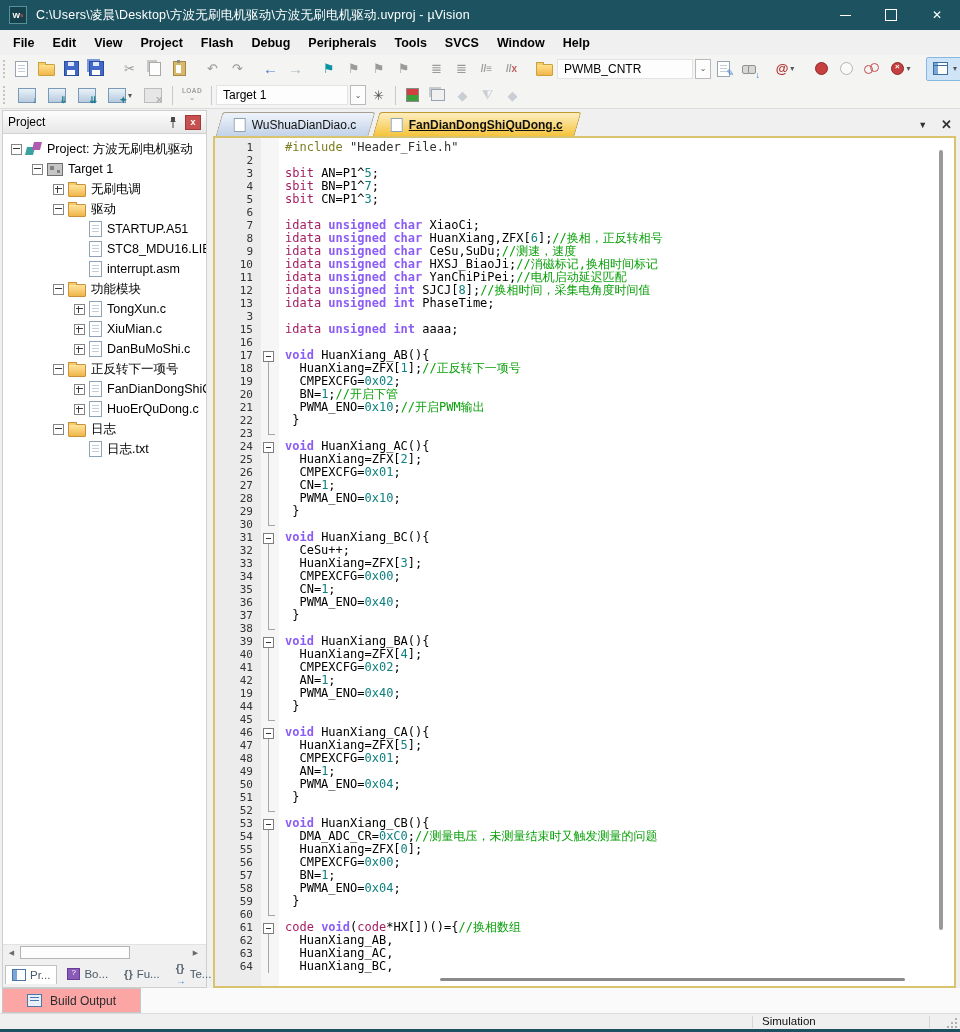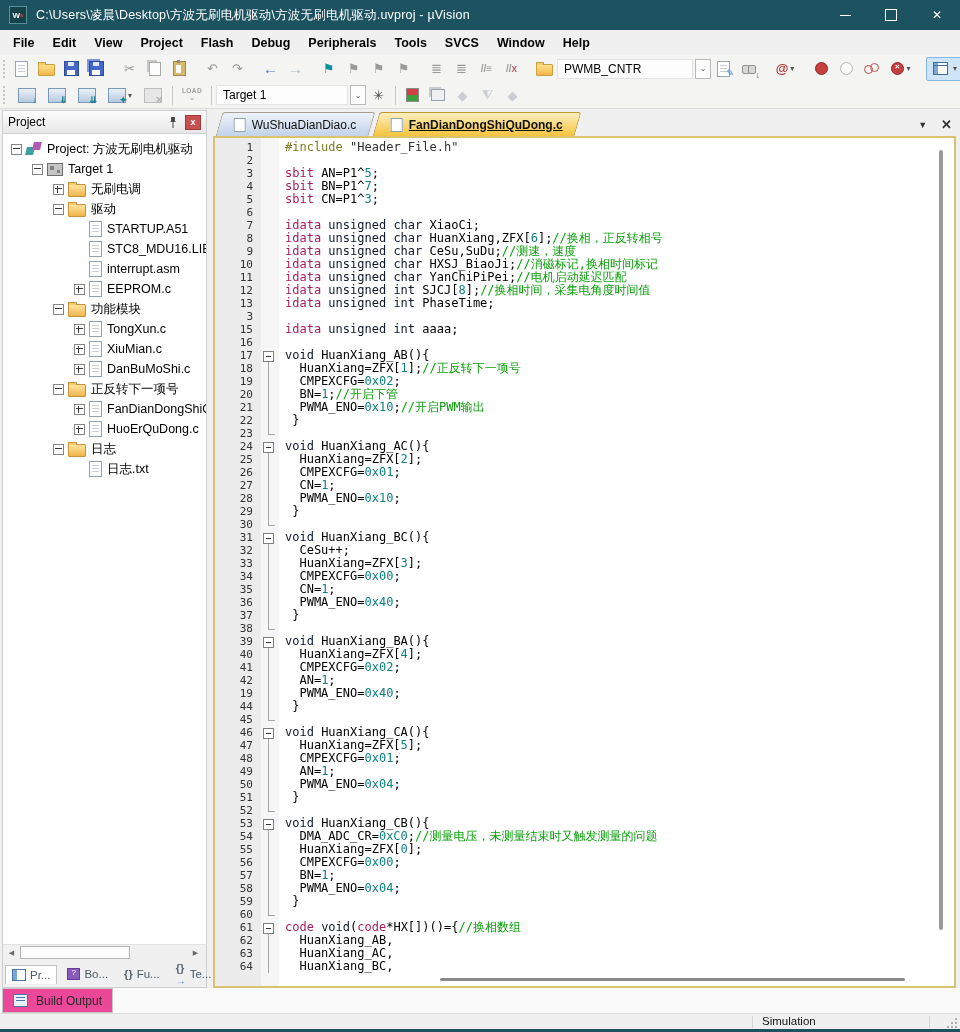--- a/index.html
+++ b/index.html
@@ -142,28 +142,28 @@
   .gutter-nums{position:absolute;left:0;top:3px;width:42px;font-family:"DejaVu Sans Mono",monospace;}
   .gnum{height:13px;line-height:13px;text-align:right;font-size:11px;color:#333;padding-right:4px;}
   .fold-col{position:absolute;left:46px;top:3px;width:18px;}
   .fcell{height:13px;position:relative;}
   .fbox{position:absolute;left:2px;top:2px;width:9px;height:9px;border:1px solid #7e7e7e;background:#fff;box-sizing:content-box;}
   .fbox::after{content:"";position:absolute;left:2px;right:2px;top:4px;height:1px;background:#333;}
   .fmid{position:absolute;left:7px;top:0;width:1px;height:13px;background:#a6a6a6;}
   .fend{position:absolute;left:7px;top:0;width:6px;height:7px;border-left:1px solid #a6a6a6;border-bottom:1px solid #a6a6a6;}
   .code-lines{position:absolute;left:70px;top:3px;right:0;font-family:"DejaVu Sans Mono",monospace;font-size:12px;}
   .cline{height:13px;line-height:13px;white-space:pre;}
-  .pl{color:#000;}.kw{color:#0f172a;}.ext{color:#a51e62;}.num{color:#0e8080;}.cmt{color:#0aa00a;}
+  .pl{color:#000;}.kw{color:#8b5cf6;font-weight:bold;}.ext{color:#a51e62;}.num{color:#0e8080;}.cmt{color:#0aa00a;}
   .pp{color:#7d7d20;}.str{color:#303030;}
   .vscroll{position:absolute;right:11px;top:12px;width:4px;height:780px;background:#9a9a9a;border-radius:2px;}
   .hscroll{position:absolute;left:225px;bottom:5px;width:465px;height:3px;background:#8a8a8a;border-radius:2px;}
   
   .build-row{position:absolute;left:0;top:988px;width:960px;height:25px;background:#fafafa;}
   .build-tab{position:absolute;left:2px;top:0;height:23px;display:flex;align-items:center;gap:8px;
-             background:#ec4899;border:1px solid #c6c6c6;font-size:12px;color:#2a2a2a;padding:0 10px;}
+             background:#fca5a5;border:1px solid #c6c6c6;font-size:12px;color:#2a2a2a;padding:0 24px;}
   .ic-output{width:13px;height:11px;border:1px solid #4a76a8;background:#e8f1fb;position:relative;}
   .ic-output::before{content:"";position:absolute;left:2px;right:2px;top:2px;height:1px;background:#4a76a8;
                      box-shadow:0 3px 0 #4a76a8;}
   .statusbar{position:absolute;left:0;top:1013px;width:960px;height:16px;background:#f0f0f0;
              border-top:1px solid #dcdcdc;font-size:11.5px;color:#111;}
   .sb-sep{position:absolute;top:2px;width:1px;height:12px;background:#d6d6d6;}
   .sb-mode{position:absolute;left:762px;top:1px;}
   .grip-dots{position:absolute;right:3px;bottom:2px;width:10px;height:10px;}
   .grip-dots::after{content:"";position:absolute;right:0;bottom:0;width:2px;height:2px;background:#b0b0b0;
       box-shadow:-4px 0 0 #b0b0b0,-8px 0 0 #b0b0b0,0 -4px 0 #b0b0b0,-4px -4px 0 #b0b0b0,0 -8px 0 #b0b0b0;}
@@ -407,25 +407,20 @@
       </div>
       <div class="tree-row" style="padding-left: 71px;">
         <span class="exp-none"></span>
         <span class="ticon ti-page"></span>
         <span class="tlabel">STC8_MDU16.LIB</span>
       </div>
       <div class="tree-row" style="padding-left: 71px;">
         <span class="exp-none"></span>
         <span class="ticon ti-page"></span>
         <span class="tlabel">interrupt.asm</span>
-      </div>
-      <div class="tree-row" style="padding-left: 71px;">
-        <span class="exp plus"></span>
-        <span class="ticon ti-page"></span>
-        <span class="tlabel">EEPROM.c</span>
       </div>
       <div class="tree-row" style="padding-left: 50px;">
         <span class="exp"></span>
         <span class="ticon ti-folder"></span>
         <span class="tlabel">功能模块</span>
       </div>
       <div class="tree-row" style="padding-left: 71px;">
         <span class="exp plus"></span>
         <span class="ticon ti-page"></span>
         <span class="tlabel">TongXun.c</span>

